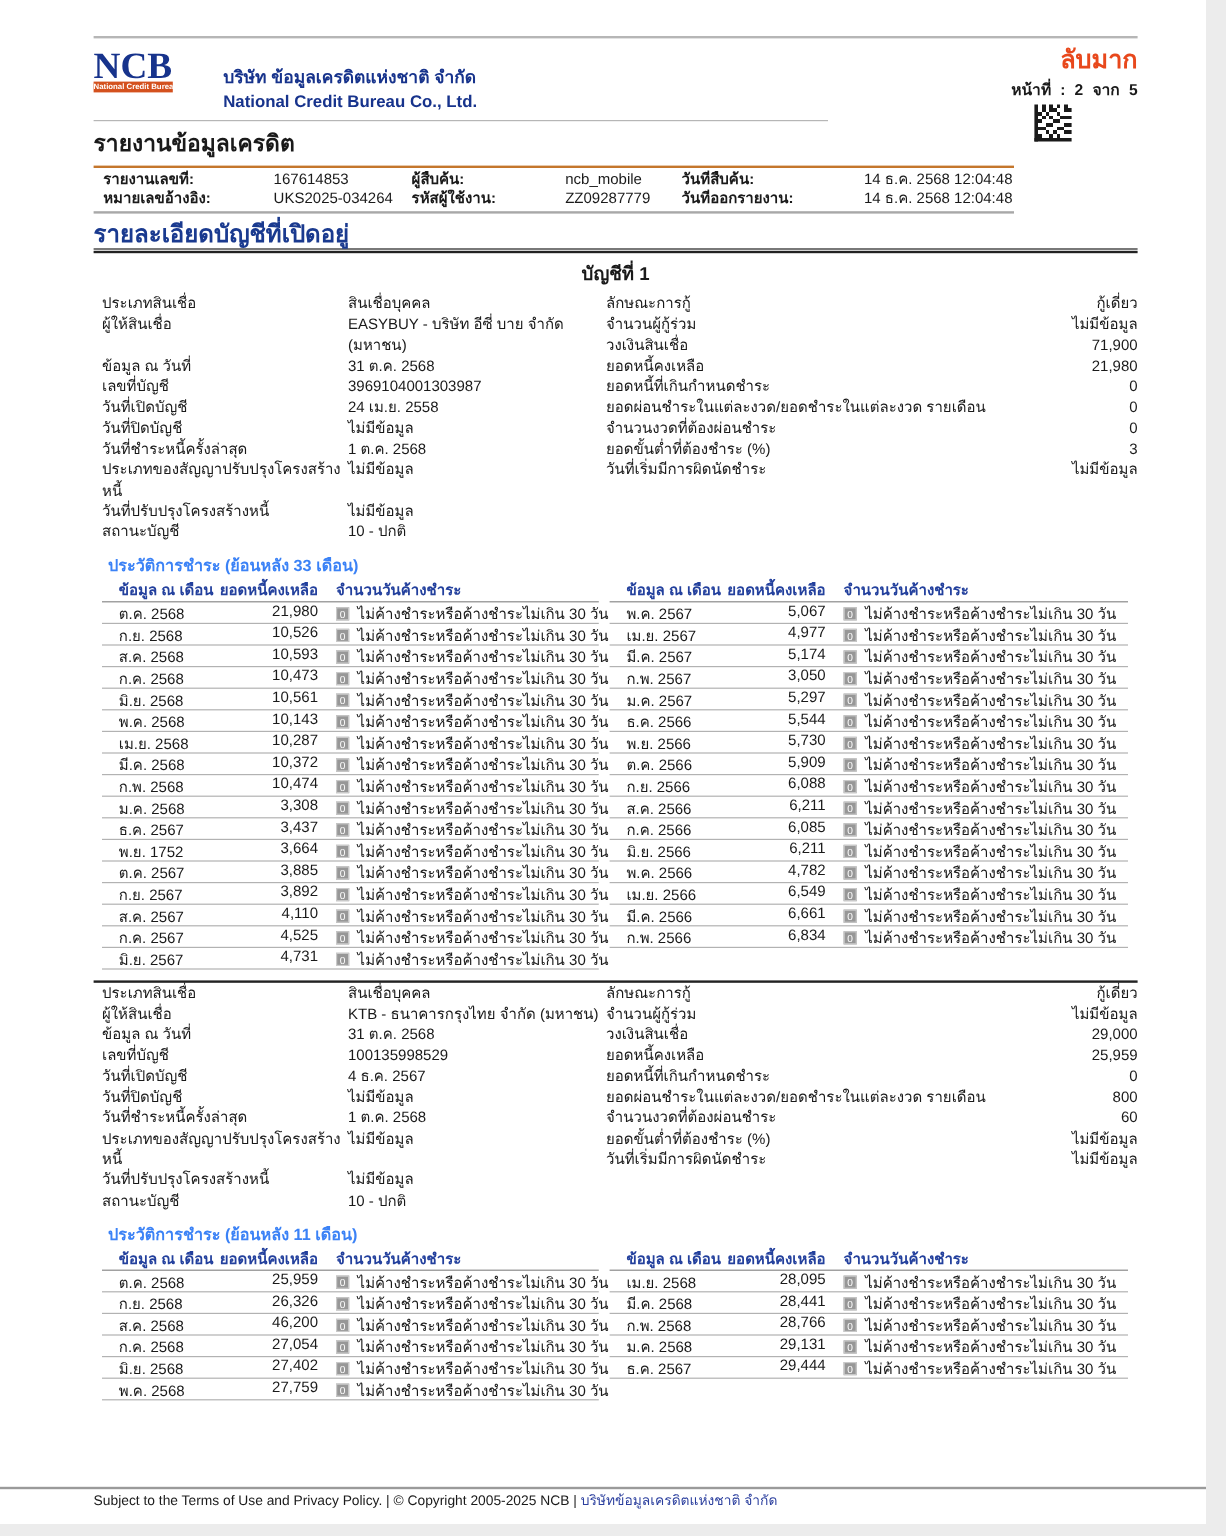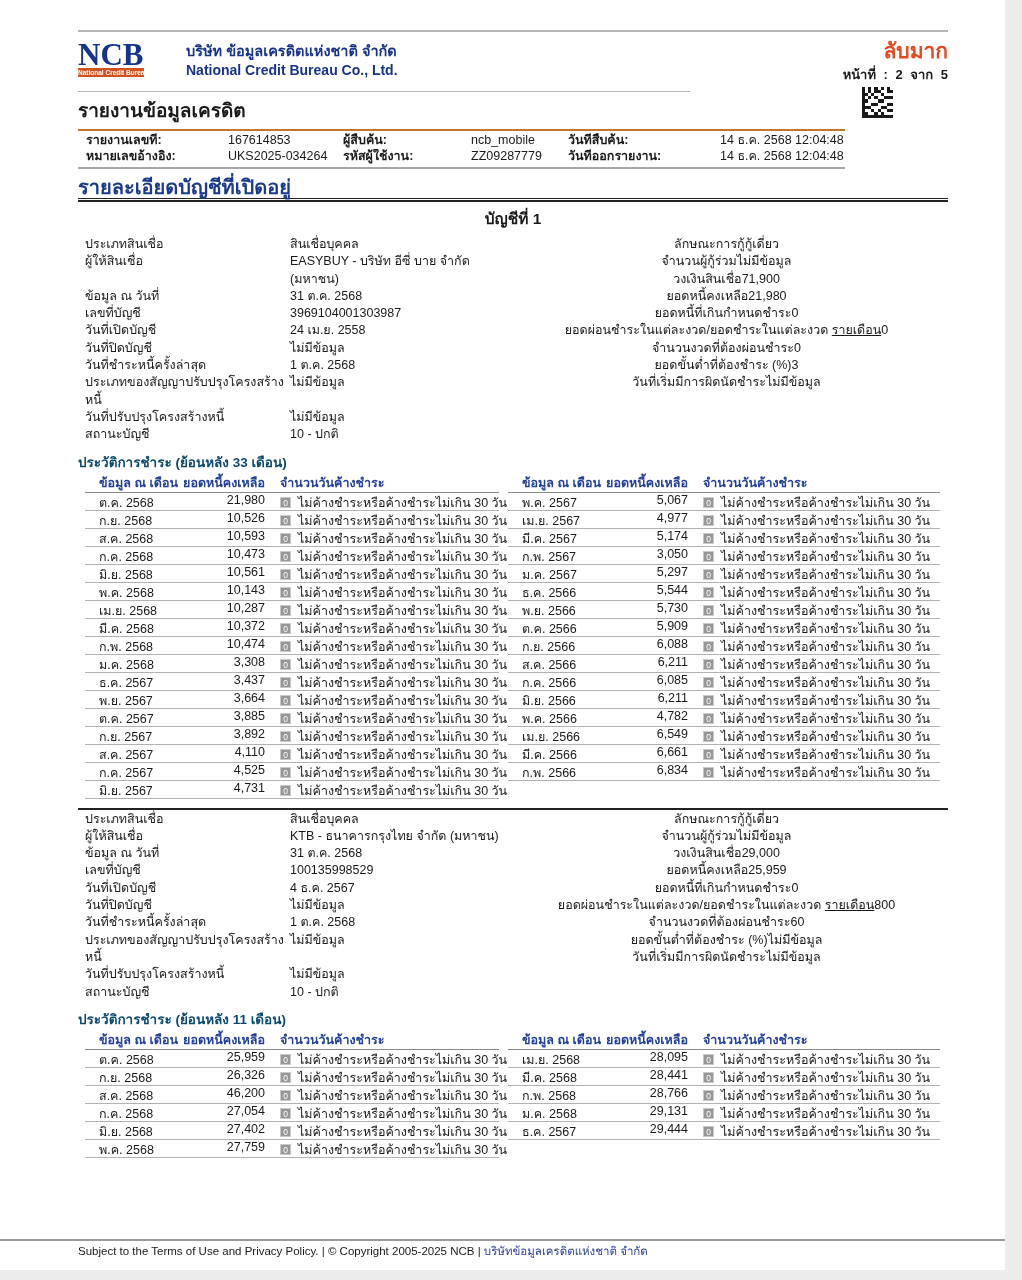--- a/index.html
+++ b/index.html
@@ -8,21 +8,21 @@
   .page { position:relative; width:1005px; height:1270px; background:#fff; overflow:hidden; }
   .content { padding:30px 57px 0 78px; }
 
   .topline { border-top:2px solid #b6b6b6; margin-bottom:9px; }
 
   
   .hdr { display:flex; align-items:flex-start;gap:28px; }
   .logo { width:68px; }
   .logo-ncb { font-family:"Liberation Serif","DejaVu Serif",serif; font-weight:bold; font-size:31px; line-height:27px; color:#17338c; }
   .logo-band { background:#d4511e; color:#fff; font-size:6.5px; font-weight:bold; text-align:center; padding:1px 0; width:66px; white-space:nowrap; overflow:hidden; }
-  .co { margin-left:12px; margin-top:0; }
+  .co { margin-left:12px; margin-top:14px; }
   .co-th { color:#17338c; font-size:14.5px; font-weight:bold; line-height:20px; }
   .co-en { color:#17338c; font-size:14px; font-weight:bold; line-height:19px; }
   .hdr-right { margin-left:auto; text-align:right; margin-top:-2px; }
   .conf { color:#e8481c; font-size:21px; font-weight:bold; line-height:23px; }
   .pageinfo { font-size:13px; font-weight:bold; margin-top:2px; word-spacing:4px; }
 
   .partline { width:612px; border-top:1.5px solid #b6b6b6; margin:6px 0 3px; }
   .rpt-title { font-size:19px; font-weight:bold; margin-bottom:4px; }
 
   
@@ -44,26 +44,26 @@
   .rule2 { height:4px; border-top:1px solid #222; border-bottom:2px solid #222; margin-top:1px; }
   .acct-title { text-align:center; font-weight:bold; font-size:15.5px; margin:4px 0 5px; }
 
   
   .details { display:flex; padding-left:7px; }
   .dcol-left { width:420px; }
   .dcol-right { flex:1; }
   .d-row { display:flex; font-size:12.5px; line-height:17.3px; }
   .dcol-left .d-label { flex:0 0 205px; }
   .dcol-left .d-value { flex:1; }
-  .dcol-right .d-row { justify-content:center; }
+  .dcol-right .d-row { justify-content:space-between; }
   .dcol-right .d-value { text-align:right; }
-  .u { text-decoration:underline; }
+  .u { }
 
   
-  .hist-title { color:#0c4a6e; font-size:13.5px; font-weight:bold; margin:7px 0 3px; }
+  .hist-title { color:#3b82f6; font-size:13.5px; font-weight:bold; margin:7px 12px 3px; }
   .hists { display:flex; gap:9px; padding-left:7px; }
   .htable-l { width:414px; }
   .htable-r { width:432px; }
   .h-head { display:flex; color:#23409d; font-weight:bold; font-size:12.5px; line-height:15px; border-bottom:1.5px solid #8a8a8a; padding-bottom:1px; }
   .hc-month { flex:0 0 98px; padding-left:14px; white-space:nowrap; }
   .hc-bal { flex:0 0 82px; text-align:right; white-space:nowrap; }
   .hc-status { flex:1; padding-left:15px; white-space:nowrap; display:flex; align-items:center; }
   .h-row { display:flex; align-items:flex-start; font-size:12.5px; height:18px; border-bottom:1px solid #b2b2b2; }
   .h-badge { flex:none; width:11px; height:11px; background:#979797; border:1px solid #c9c9c9; color:#fff; font-size:8.5px; line-height:10px; text-align:center; margin-right:7px; }
   .acct-rule { border-top:2px solid #222; margin:9px 0 1px; }
@@ -321,21 +321,21 @@
   <div class="h-row">
     <span class="hc-month h-month">ธ.ค. 2567</span>
     <span class="hc-bal h-bal">3,437</span>
     <span class="hc-status">
       <span class="h-badge">0</span>
       <span class="h-text">ไม่ค้างชำระหรือค้างชำระไม่เกิน 30 วัน</span>
     </span>
   </div>
 
   <div class="h-row">
-    <span class="hc-month h-month">พ.ย. 2567</span>
+    <span class="hc-month h-month">พ.ย. 1752</span>
     <span class="hc-bal h-bal">3,664</span>
     <span class="hc-status">
       <span class="h-badge">0</span>
       <span class="h-text">ไม่ค้างชำระหรือค้างชำระไม่เกิน 30 วัน</span>
     </span>
   </div>
 
   <div class="h-row">
     <span class="hc-month h-month">ต.ค. 2567</span>
     <span class="hc-bal h-bal">3,885</span>

